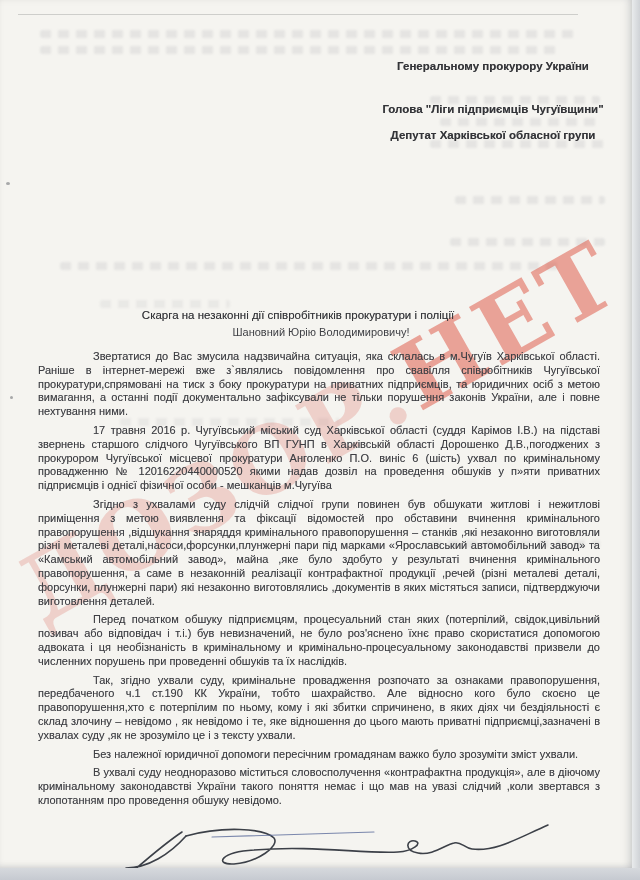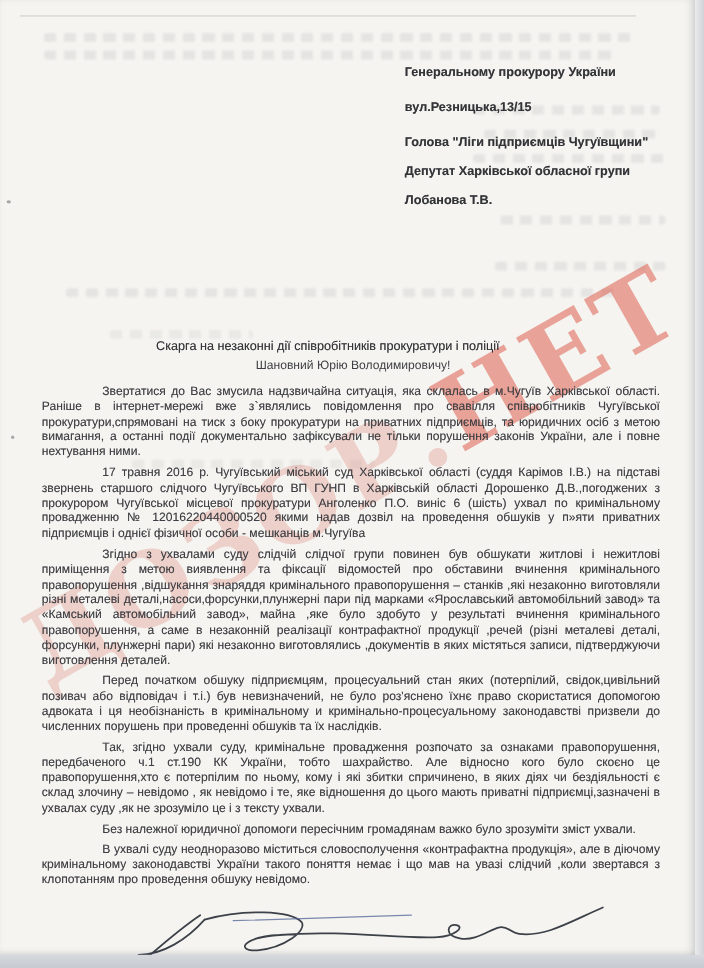--- a/index.html
+++ b/index.html
@@ -30,20 +30,21 @@
     position:absolute;height:8px;border-radius:3px;filter:blur(1.1px);
     background:repeating-linear-gradient(90deg,rgba(140,142,150,.28) 0 11px,rgba(140,142,150,0) 11px 18px);
     opacity:.55;
   }
   
   .doc{color:#3e3f44;}
   .addr{
     position:absolute;left:368px;top:56px;width:250px;
     font-size:11.5px;font-weight:bold;color:#333438;line-height:21px;
     text-shadow:0 0 .5px rgba(50,50,55,.5);
+    text-align:center;
   }
   .addr .gap{height:11px;}
   .title{
     position:absolute;left:0;top:296px;width:596px;text-align:center;
     font-size:11.5px;font-weight:normal;color:#333438;
     text-shadow:0 0 .5px rgba(50,50,55,.5);
     margin-top:13px;
   }
   .salutation{
     position:absolute;left:4px;top:326px;width:634px;text-align:center;
@@ -91,27 +92,25 @@
   <div class="speck" style="left:6px;top:182px;width:4px;height:3px;"></div>
   <div class="speck" style="left:10px;top:396px;width:3px;height:3px;"></div>
 
   <div class="watermark"><span class="wm-pale">ДОЗОР.</span><span class="wm-strong">НЕТ</span></div>
 
   <div class="doc">
 
     <div class="addr">
       <div>Генеральному прокурору України</div>
       <div class="gap"></div>
-      <div>вул.Резницька,13/15</div>
       <div class="gap"></div>
       <div>Голова "Ліги підприємців Чугуївщини"</div>
       <div class="gap" style="height:5px;"></div>
       <div>Депутат Харківської обласної групи</div>
       <div class="gap" style="height:5px;"></div>
-      <div>Лобанова Т.В.</div>
     </div>
 
     <div class="title">Скарга на незаконні дії співробітників прокуратури і поліції</div>
     <div class="salutation">Шановний Юрію Володимировичу!</div>
 
     <div class="bodytext">
       <p>Звертатися до Вас змусила надзвичайна ситуація, яка склалась в м.Чугуїв Харківської області. Раніше в інтернет-мережі вже з`являлись  повідомлення про свавілля співробітників Чугуївської прокуратури,спрямовані на тиск з боку прокуратури на приватних підприємців, та юридичних осіб з метою вимагання, а останні події документально зафіксували не тільки порушення законів України, але і повне нехтування ними.</p>
       <p>17 травня 2016 р. Чугуївський міський суд Харківської області (суддя Карімов І.В.) на підставі звернень старшого слідчого  Чугуївського ВП ГУНП в Харківській області Дорошенко Д.В.,погоджених з прокурором Чугуївської місцевої прокуратури Анголенко П.О. виніс 6 (шість) ухвал по кримінальному провадженню № 12016220440000520 якими надав дозвіл на проведення обшуків у п»яти  приватних підприємців і однієї фізичної особи -  мешканців м.Чугуїва</p>
       <p>Згідно з ухвалами суду слідчій слідчої групи повинен був обшукати  житлові і нежитлові приміщення з метою виявлення та фіксації відомостей про обставини вчинення кримінального правопорушення ,відшукання знаряддя кримінального правопорушення – станків ,які незаконно виготовляли різні металеві деталі,насоси,форсунки,плунжерні пари під марками «Ярославський автомобільний завод» та «Камський автомобільний завод», майна ,яке було здобуто у результаті вчинення кримінального правопорушення, а саме в незаконній реалізації контрафактної продукції ,речей (різні металеві деталі, форсунки, плунжерні пари) які незаконно виготовлялись ,документів в яких містяться записи, підтверджуючи виготовлення деталей.</p>
       <p>Перед початком обшуку підприємцям, процесуальний стан яких (потерпілий, свідок,цивільний позивач або відповідач і т.і.) був невизначений, не було роз'яснено їхнє  право скористатися допомогою адвоката і ця необізнаність в кримінальному и кримінально-процесуальному законодавстві призвели до численних порушень при проведенні обшуків та їх наслідків.</p>

